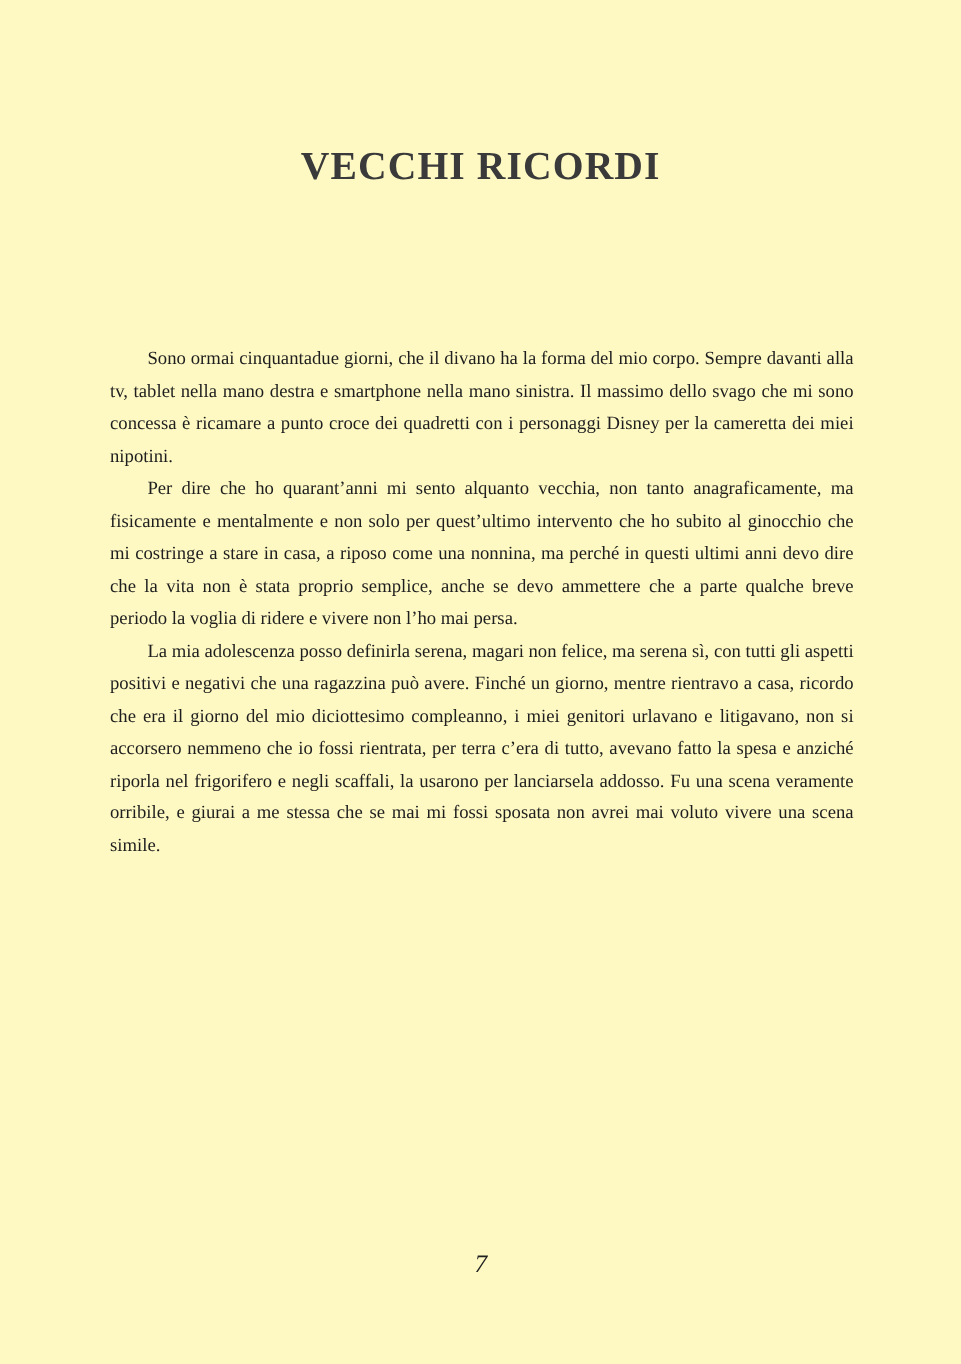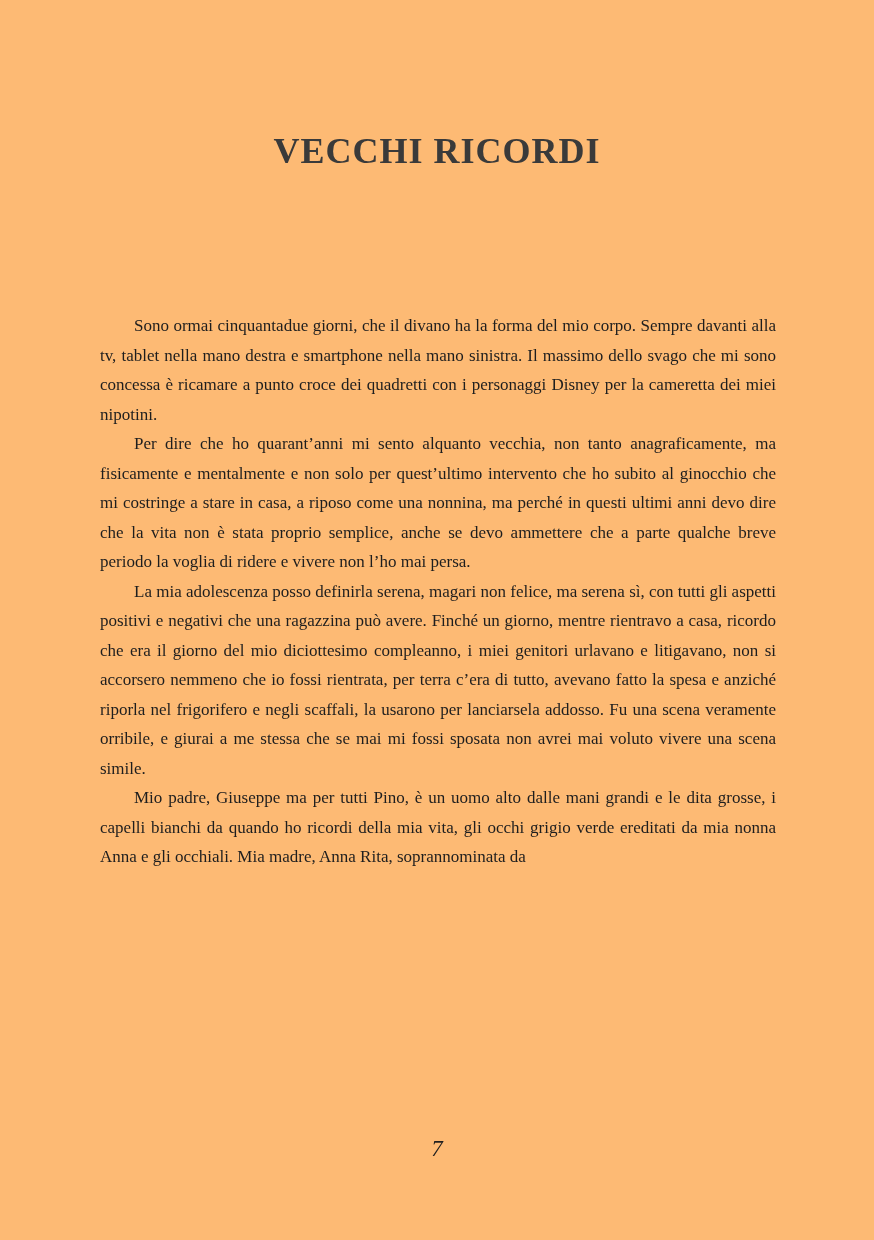--- a/index.html
+++ b/index.html
@@ -4,21 +4,21 @@
 <style>
   html, body {
     margin: 0;
     padding: 0;
     background: #ffffff;
   }
   .page {
     position: relative;
     width: 874px;
     height: 1240px;
-    background: #fdba74;
+    background: #fef9c3;
     overflow: hidden;
     font-family: "Liberation Serif", serif;
   }
   .chapter-title {
     position: absolute;
     top: 130px;
     left: 0;
     width: 874px;
     text-align: center;
     font-family: "Liberation Serif", serif;
@@ -60,17 +60,16 @@
 </head>
 <body>
 
 <div class="page">
   <h1 class="chapter-title">VECCHI RICORDI</h1>
 
   <div class="body-text">
       <p>Sono ormai cinquantadue giorni, che il divano ha la forma del mio corpo. Sempre davanti alla tv, tablet nella mano destra e smartphone nella mano sinistra. Il massimo dello svago che mi sono concessa è ricamare a punto croce dei quadretti con i per­sonaggi Disney per la cameretta dei miei nipotini.</p>
       <p>Per dire che ho quarant’anni mi sento alquanto vecchia, non tanto anagraficamente, ma fisicamente e mentalmente e non solo per quest’ultimo intervento che ho subito al ginocchio che mi costringe a stare in casa, a riposo come una nonnina, ma per­ché in questi ultimi anni devo dire che la vita non è stata proprio semplice, anche se devo ammettere che a parte qualche breve periodo la voglia di ridere e vivere non l’ho mai persa.</p>
       <p>La mia adolescenza posso definirla serena, magari non felice, ma serena sì, con tutti gli aspetti positivi e negativi che una ra­gazzina può avere. Finché un giorno, mentre rientravo a casa, ricordo che era il giorno del mio diciottesimo compleanno, i miei genitori urlavano e litigavano, non si accorsero nemmeno che io fossi rientrata, per terra c’era di tutto, avevano fatto la spesa e anziché riporla nel frigorifero e negli scaffali, la usarono per lanciarsela addosso. Fu una scena veramente orribile, e giu­rai a me stessa che se mai mi fossi sposata non avrei mai voluto vivere una scena simile.</p>
-      <p>Mio padre, Giuseppe ma per tutti Pino, è un uomo alto dalle mani grandi e le dita grosse, i capelli bianchi da quando ho ricor­di della mia vita, gli occhi grigio verde ereditati da mia nonna Anna e gli occhiali. Mia madre, Anna Rita, soprannominata da</p>
     </div>
 
   <div class="page-number">7</div>
 </div>
 
 </body></html>

